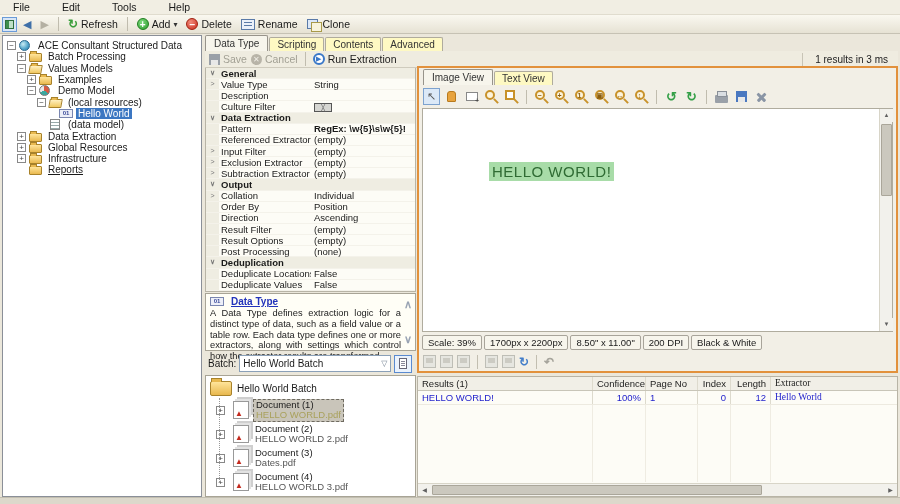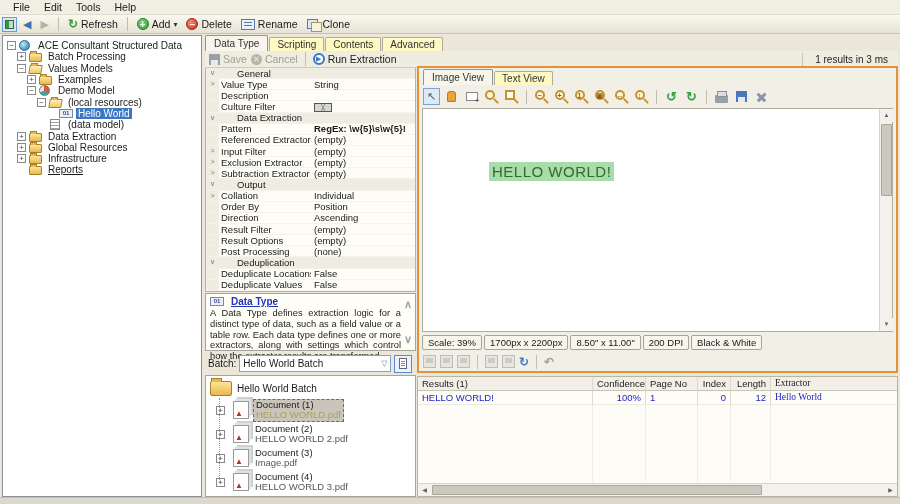--- a/index.html
+++ b/index.html
@@ -1,21 +1,21 @@
 <!DOCTYPE html>
 <html><head>
 <meta charset="utf-8">
 <style>
   * { margin:0; padding:0; box-sizing:border-box; }
   html,body { width:900px; height:504px; overflow:hidden; }
   body { font-family:"Liberation Sans", sans-serif; background:#EBE7DB; color:#1a1a1a; position:relative; }
   .abs { position:absolute; }
 
   
-  .menubar { left:0; top:0; width:900px; height:15px; background:#F1EEE3; display:flex; align-items:center; padding-left:6px; gap:0; border-bottom:1px solid #E0DCCE; }
+  .menubar { left:0; top:0; width:900px; height:15px; background:#F1EEE3; display:flex; align-items:center; padding-left:6px; gap:18px; border-bottom:1px solid #E0DCCE; }
   .menu-item { font-size:10.5px; padding:1px 7px; cursor:default; }
   .toolbar { left:0; top:15px; width:900px; height:19px; background:linear-gradient(#FAF8F0,#E6E2D4); border-bottom:1px solid #C6C2B4; display:flex; align-items:center; padding-left:2px; gap:3px; font-size:10.5px; }
   .tsep { width:1px; height:14px; background:#C0BCAE; margin:0 3px; }
   .tbtn { display:flex; align-items:center; gap:3px; padding:1px 3px; border-radius:2px; }
   .navtoggle { width:15px; height:15px; border:1px solid #6A9BD8; background:#D8E6F6; display:flex; align-items:center; justify-content:center; }
   .navtoggle .pane { width:9px; height:9px; background:linear-gradient(90deg,#3E8E4E 50%,#BFE0C8 50%); border:1px solid #2E6E3E; }
   .arrow-b { color:#3E6FA8; font-size:11px; line-height:11px; }
   .arrow-g { color:#B4B0A2; font-size:11px; line-height:11px; }
   .g-refresh { color:#3A9E3A; font-weight:bold; font-size:12px; line-height:12px; }
   .circ { width:12px; height:12px; border-radius:50%; color:#fff; font-size:10px; line-height:11px; text-align:center; font-weight:bold; flex:none; }
@@ -56,21 +56,21 @@
   .ic-floppy::before { content:""; position:absolute; left:2px; bottom:0; width:7px; height:5px; background:#E8E8E8; }
   .ic-floppy.blue { background:#4A78C0; }
   .ic-cancel { width:11px; height:11px; border-radius:50%; background:#B8B4A8; color:#F0EEE6; font-size:8px; line-height:11px; text-align:center; flex:none; }
   .ic-run { width:12px; height:12px; border-radius:50%; border:2px solid #3A78C8; color:#3A78C8; font-size:7px; line-height:8px; text-align:center; flex:none; background:#fff; }
   .results-summary { margin-left:auto; border-left:1px solid #C8C4B6; padding:1px 6px 1px 12px; font-size:10px; color:#222; }
 
   
   .propgrid { left:205px; top:68px; width:211px; height:224px; background:#FDFCF6; border:1px solid #B8B4A6; border-top:none; overflow:hidden; }
   .prow { display:flex; align-items:center; height:11.15px; font-size:9.5px; border-bottom:1px solid #F4F2EA; }
   .pgut { width:13px; flex:none; background:#EFEDE2; color:#777; font-size:7px; text-align:center; line-height:10px; height:100%; }
-  .prow.pcat { background:#EFEDE2; font-weight:normal;gap:16px; }
+  .prow.pcat { background:#EFEDE2; font-weight:bold; }
   .pcatlabel { padding-left:2px; }
   .pname { width:92px; flex:none; padding-left:2px; color:#202020; white-space:nowrap; overflow:hidden; }
   .pval { flex:1; padding-left:3px; white-space:nowrap; overflow:hidden; }
   .pval.bold { font-weight:bold; }
   .cfbox { display:inline-block; width:18px; height:9px; background:#D6D6D2; border:1px solid #555; color:#666; font-size:7px; line-height:8px; text-align:center; }
 
   
   .helpbox { left:205px; top:293px; width:211px; height:58px; background:#FFFEF6; border:1px solid #A8A496; padding:2px 14px 2px 4px; position:absolute; }
   .help-title { display:flex; align-items:center; gap:4px; font-size:10px; font-weight:bold; }
   .help-link { color:#2233BB; text-decoration:underline; }
@@ -448,21 +448,21 @@
     <span class="bt-text">
       <div>Document (2)</div>
       <div class="file">HELLO WORLD 2.pdf</div>
     </span>
   </div>
   <div class="bt-item">
     <span class="bt-exp">+</span>
     <span class="i-pdf"></span>
     <span class="bt-text">
       <div>Document (3)</div>
-      <div class="file">Image.pdf</div>
+      <div class="file">Dates.pdf</div>
     </span>
   </div>
   <div class="bt-item">
     <span class="bt-exp">+</span>
     <span class="i-pdf"></span>
     <span class="bt-text">
       <div>Document (4)</div>
       <div class="file">HELLO WORLD 3.pdf</div>
     </span>
   </div>

